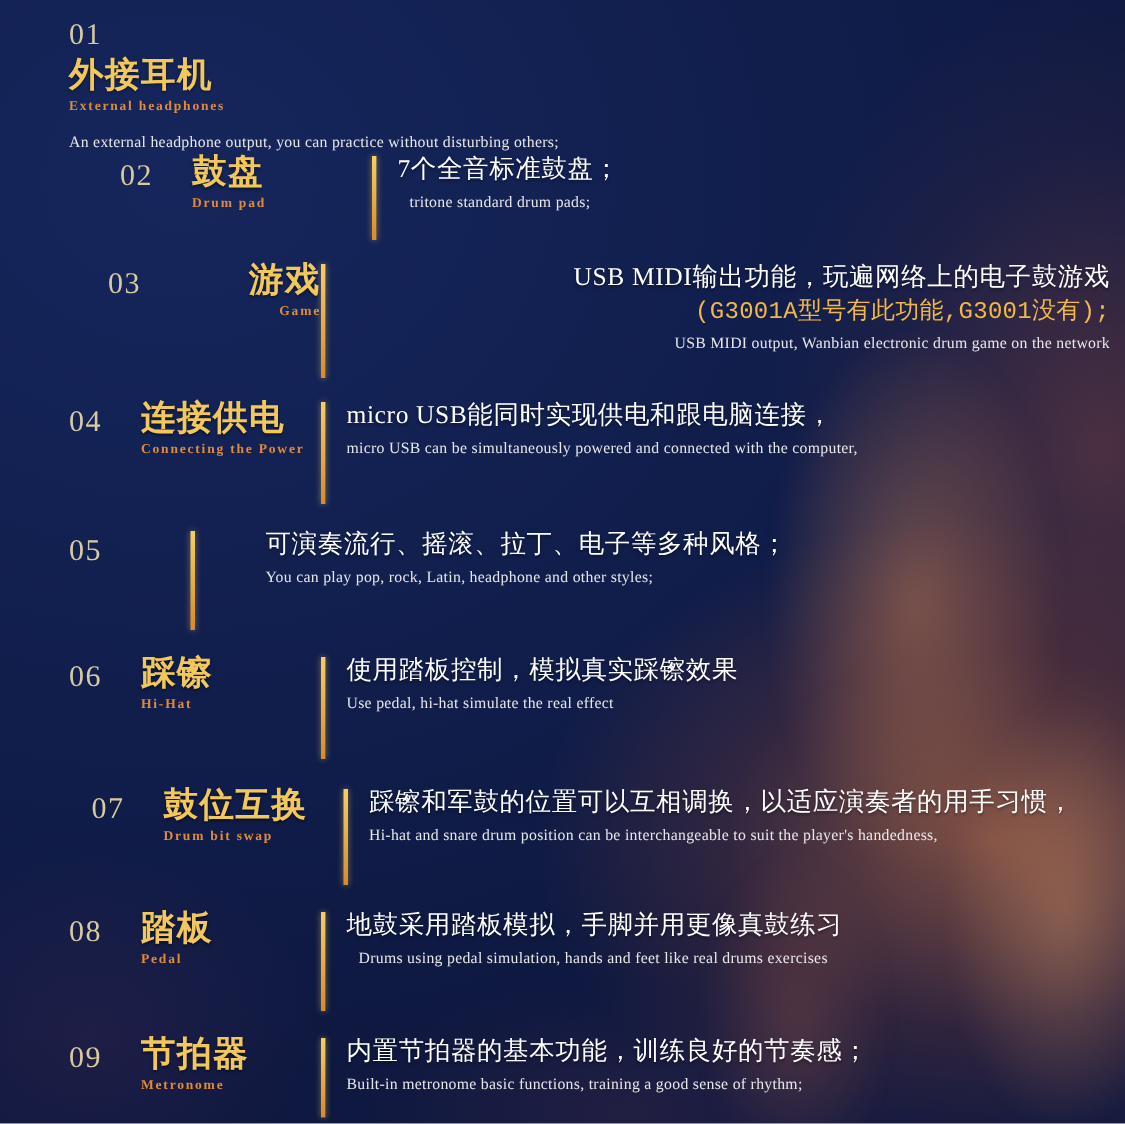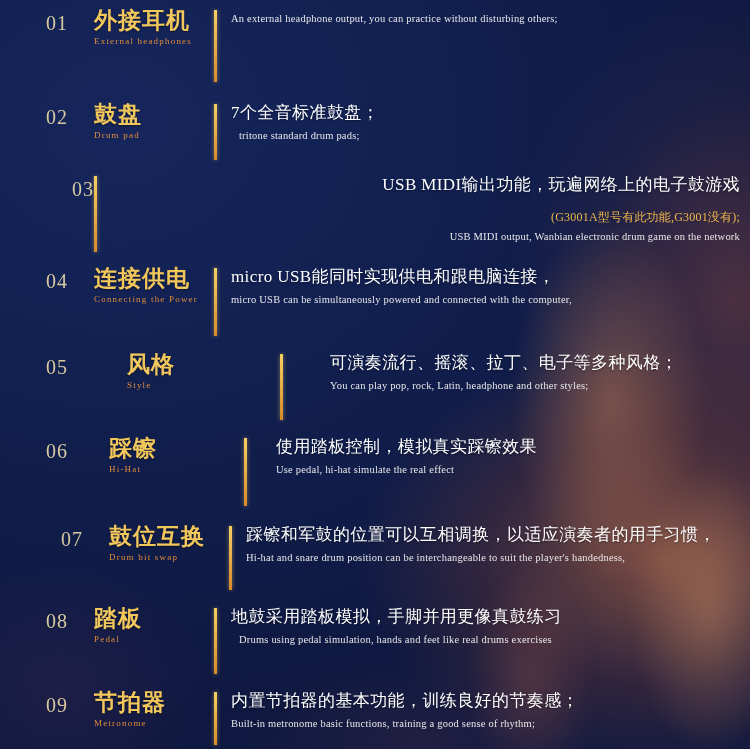--- a/index.html
+++ b/index.html
@@ -84,20 +84,21 @@
     line-height: 1.12;
     text-shadow: 0 1px 2px rgba(0,0,0,0.45);
   }
   .title .en {
     display: block;
     color: #e08b3a;
     font-family: "Liberation Serif", serif;
     font-size: 9px;
     letter-spacing: 1.2px;
     margin-top: 2px;
+    font-weight: bold;
   }
   .bar {
     flex: 0 0 auto;
     width: 3px;
     align-self: stretch;
     margin: 4px 14px 4px 0;
     background: linear-gradient(180deg, #f6cf63, #d98a2b);
     box-shadow: 0 0 4px rgba(246,207,99,0.5);
   }
   .desc {
@@ -110,46 +111,46 @@
     color: #ffffff;
     font-family: "Liberation Serif", serif;
     font-size: 17px;
     line-height: 1.35;
     letter-spacing: 0.4px;
     text-shadow: 0 1px 2px rgba(0,0,0,0.4);
   }
   .desc .note {
     display: block;
     color: #f0b84a;
-    font-family: Liberation Serif, serif;
-    font-size: 12px;
+    font-family: Liberation Mono, monospace;
+    font-size: 16px;
     line-height: 1.4;
-    margin-top: 12px;
+    margin-top: 0;
     letter-spacing: 0.2px;
   }
   .desc .en {
     display: block;
     color: #f2f2f2;
     font-family: "Liberation Serif", serif;
     font-size: 10.5px;
     line-height: 1.4;
     margin-top: 4px;
     letter-spacing: 0.2px;
     opacity: 0.95;
   }
   .desc .en.indent {
     margin-left: 8px;
   }
   
-  .row-0 { height: 86px; padding-top: 6px; }
-  .row-1 { height: 78px; padding-top: 14px; }
+  .row-0 { height: 86px; padding-top: 6px; flex-direction: column; }
+  .row-1 { height: 78px; padding-top: 14px; margin-left: 34px; }
   .row-2 { height: 92px; padding-top: 8px; text-align: right; }
   .row-3 { height: 84px; padding-top: 8px; }
   .row-4 { height: 84px; padding-top: 10px; gap: 33px; }
-  .row-5 { height: 86px; padding-top: 10px; gap: 15px; }
+  .row-5 { height: 86px; padding-top: 10px; }
   .row-6 { height: 84px; padding-top: 12px; margin-left: 15px; }
   .row-7 { height: 84px; padding-top: 10px; }
   .row-8 { height: 71px; padding-top: 10px; }
 
   .row-0 .num, .row-1 .num, .row-2 .num, .row-3 .num,
   .row-4 .num, .row-5 .num, .row-6 .num, .row-7 .num, .row-8 .num {
     padding-top: 6px;
   }
 </style>
 </head>
@@ -178,20 +179,24 @@
       </div>
       <div class="bar"></div>
       <div class="desc">
         <span class="cn">7个全音标准鼓盘；</span>
         <span class="en indent">tritone standard drum pads;</span>
       </div>
     </div>
 
     <div class="row row-2">
       <div class="num">03</div>
+      <div class="title">
+        <span class="cn">游戏</span>
+        <span class="en">Game</span>
+      </div>
       <div class="bar"></div>
       <div class="desc">
         <span class="cn">USB MIDI输出功能，玩遍网络上的电子鼓游戏</span>
         <span class="note">(G3001A型号有此功能,G3001没有);</span>
         <span class="en indent">USB MIDI output, Wanbian electronic drum game on the network</span>
       </div>
     </div>
 
     <div class="row row-3">
       <div class="num">04</div>
@@ -201,24 +206,20 @@
       </div>
       <div class="bar"></div>
       <div class="desc">
         <span class="cn">micro USB能同时实现供电和跟电脑连接，</span>
         <span class="en">micro USB can be simultaneously powered and connected with the computer,</span>
       </div>
     </div>
 
     <div class="row row-4">
       <div class="num">05</div>
-      <div class="title">
-        <span class="cn">风格</span>
-        <span class="en">Style</span>
-      </div>
       <div class="bar"></div>
       <div class="desc">
         <span class="cn">可演奏流行、摇滚、拉丁、电子等多种风格；</span>
         <span class="en">You can play pop, rock, Latin, headphone and other styles;</span>
       </div>
     </div>
 
     <div class="row row-5">
       <div class="num">06</div>
       <div class="title">

